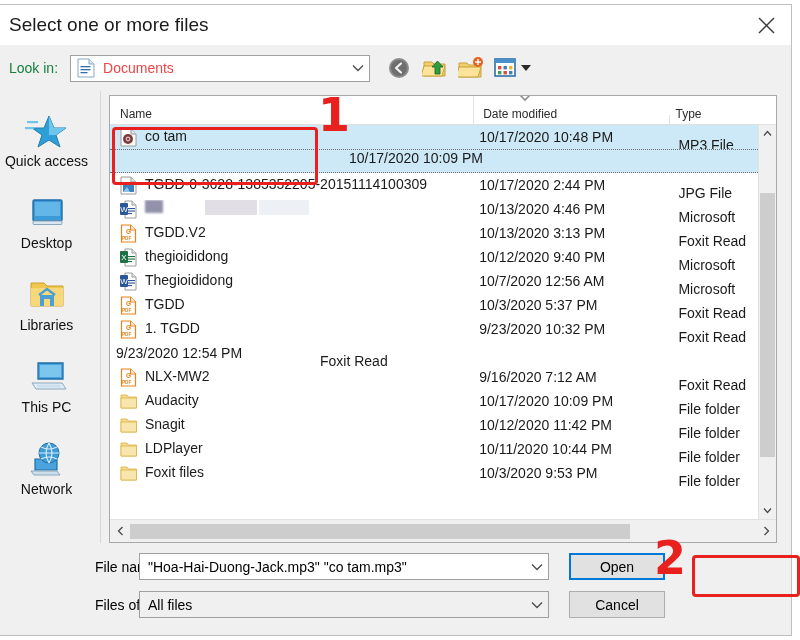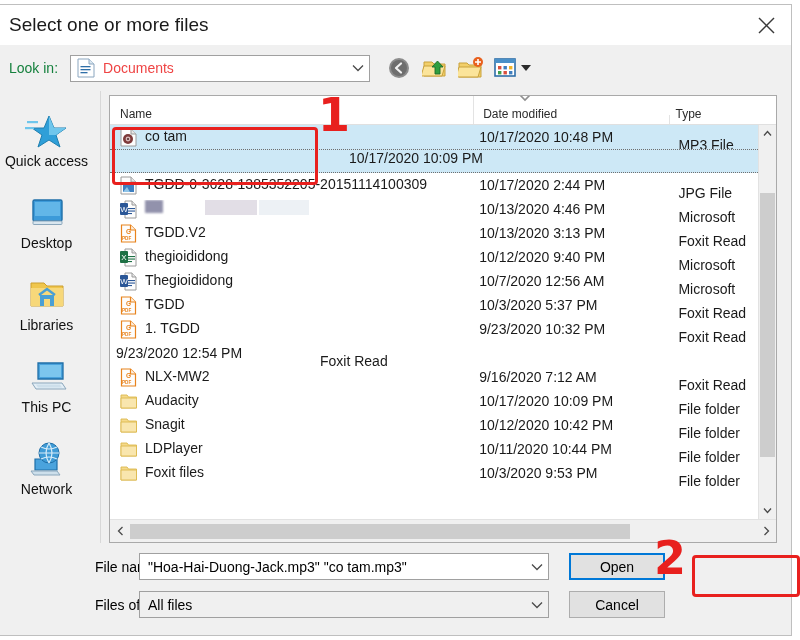--- a/index.html
+++ b/index.html
@@ -677,21 +677,21 @@
               <div class="cell-type">File folder</div>
             </div>
             <div class="row">
               <div class="cell-name">
                 <span class="f-icon"><svg width="17" height="19" viewBox="0 0 17 19">
                     <path d="M1 3 h6 l1.5 2 h8 v11 h-15.5 z" fill="#f5d98a" stroke="#ddb94e" stroke-width="0.9"></path>
                     <path d="M1 6 h15.5 v10 h-15.5 z" fill="#f9e6ae" stroke="#ddb94e" stroke-width="0.9"></path>
                   </svg></span>
                 <span>Snagit</span>
               </div>
-              <div class="cell-date">10/12/2020 10:42 PM</div>
+              <div class="cell-date">10/12/2020 11:42 PM</div>
               <div class="cell-type">File folder</div>
             </div>
             <div class="row">
               <div class="cell-name">
                 <span class="f-icon"><svg width="17" height="19" viewBox="0 0 17 19">
                     <path d="M1 3 h6 l1.5 2 h8 v11 h-15.5 z" fill="#f5d98a" stroke="#ddb94e" stroke-width="0.9"></path>
                     <path d="M1 6 h15.5 v10 h-15.5 z" fill="#f9e6ae" stroke="#ddb94e" stroke-width="0.9"></path>
                   </svg></span>
                 <span>LDPlayer</span>
               </div>

